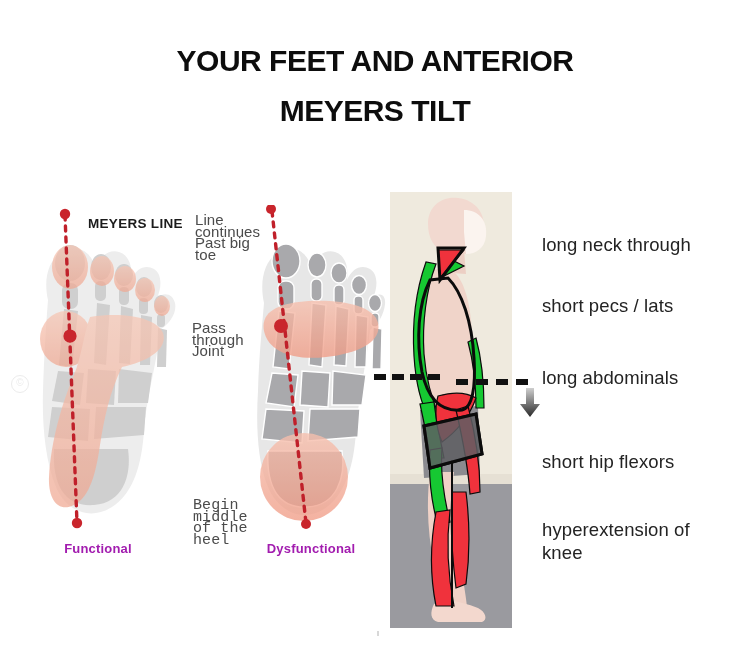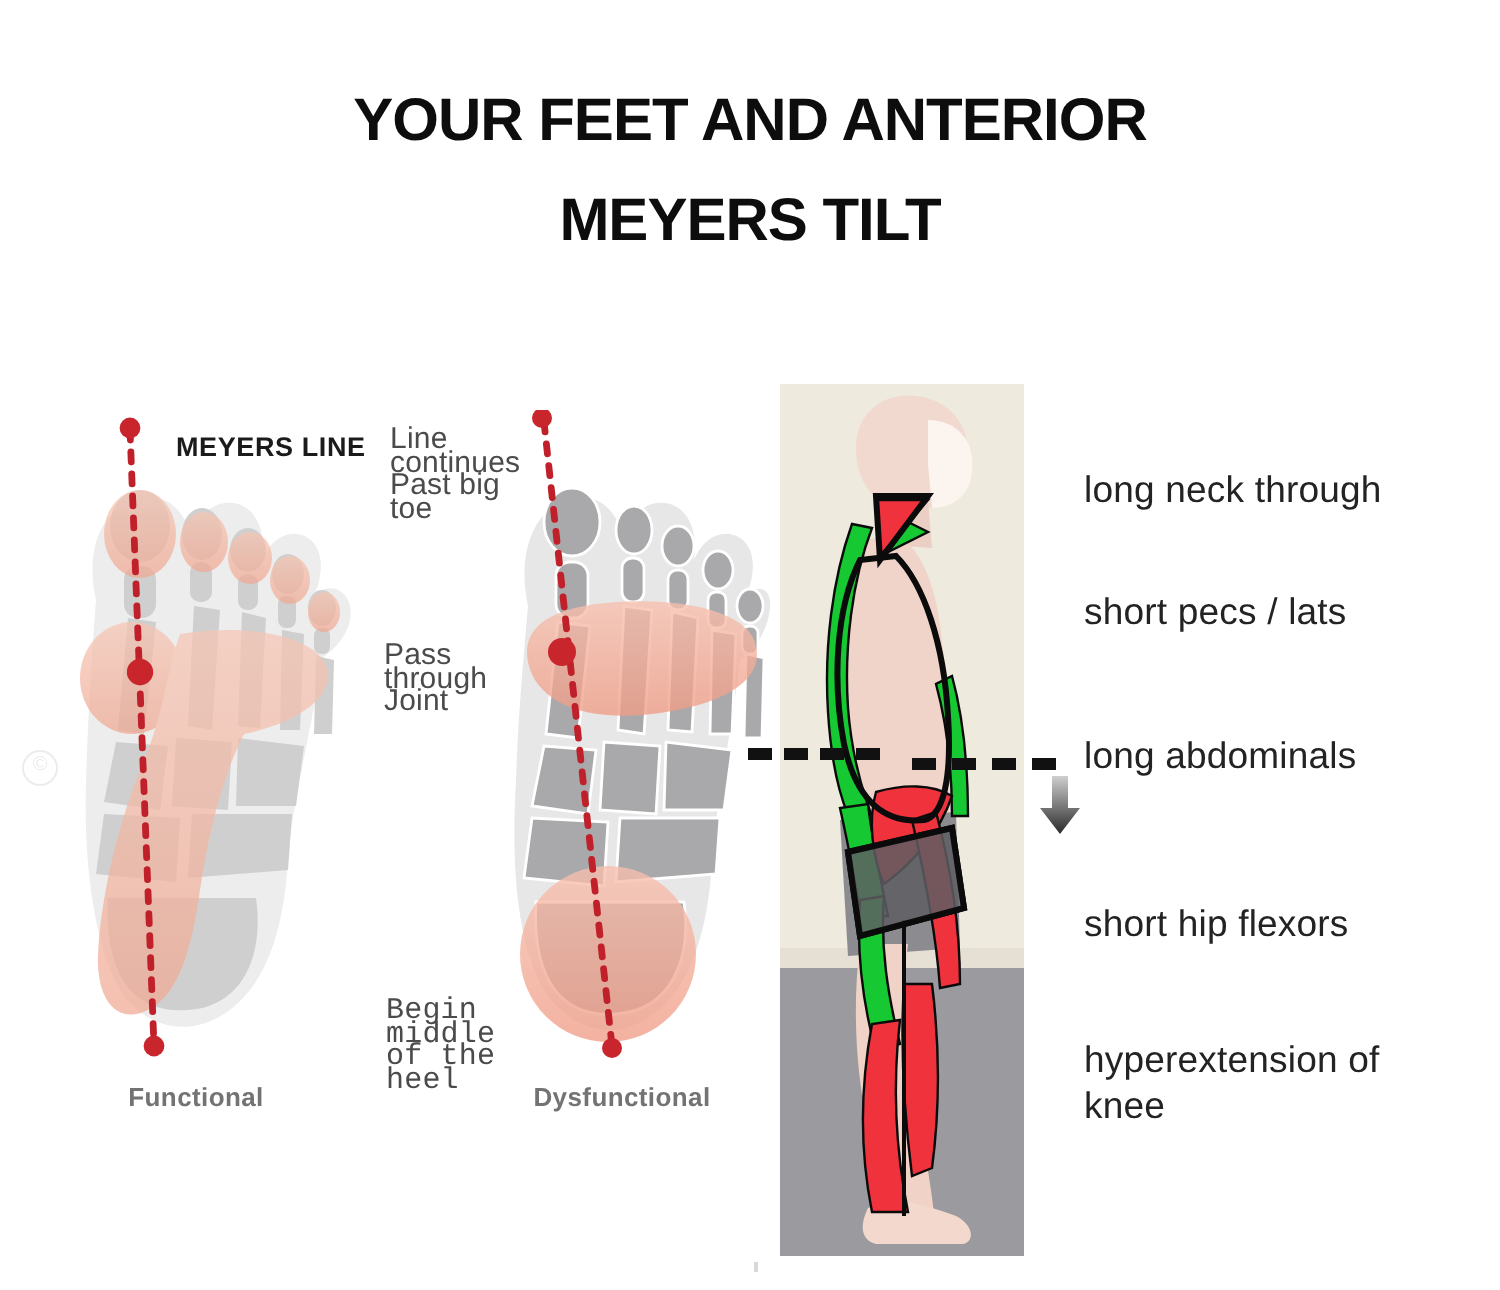--- a/index.html
+++ b/index.html
@@ -16,21 +16,21 @@
     text-align:center;color:#0d0d0d;
     font-weight:bold;font-size:30px;line-height:50px;
     letter-spacing:-0.5px;
   }
   .title .l1{display:block;}
   .title .l2{display:block;}
 
   
   .foot-panel{position:absolute;}
   .foot-caption{
-    position:absolute;text-align:center;color:#737373;
+    position:absolute;text-align:center;color:#a21caf;
     font-size:13px;font-weight:bold;letter-spacing:.2px;
   }
   .annot{
     position:absolute;color:#4b4b4b;font-size:15px;line-height:11.5px;
     letter-spacing:.1px;white-space:pre-line;
   }
   .meyers{
     position:absolute;color:#1b1b1b;font-size:13.5px;font-weight:bold;
     letter-spacing:.3px;
   }

